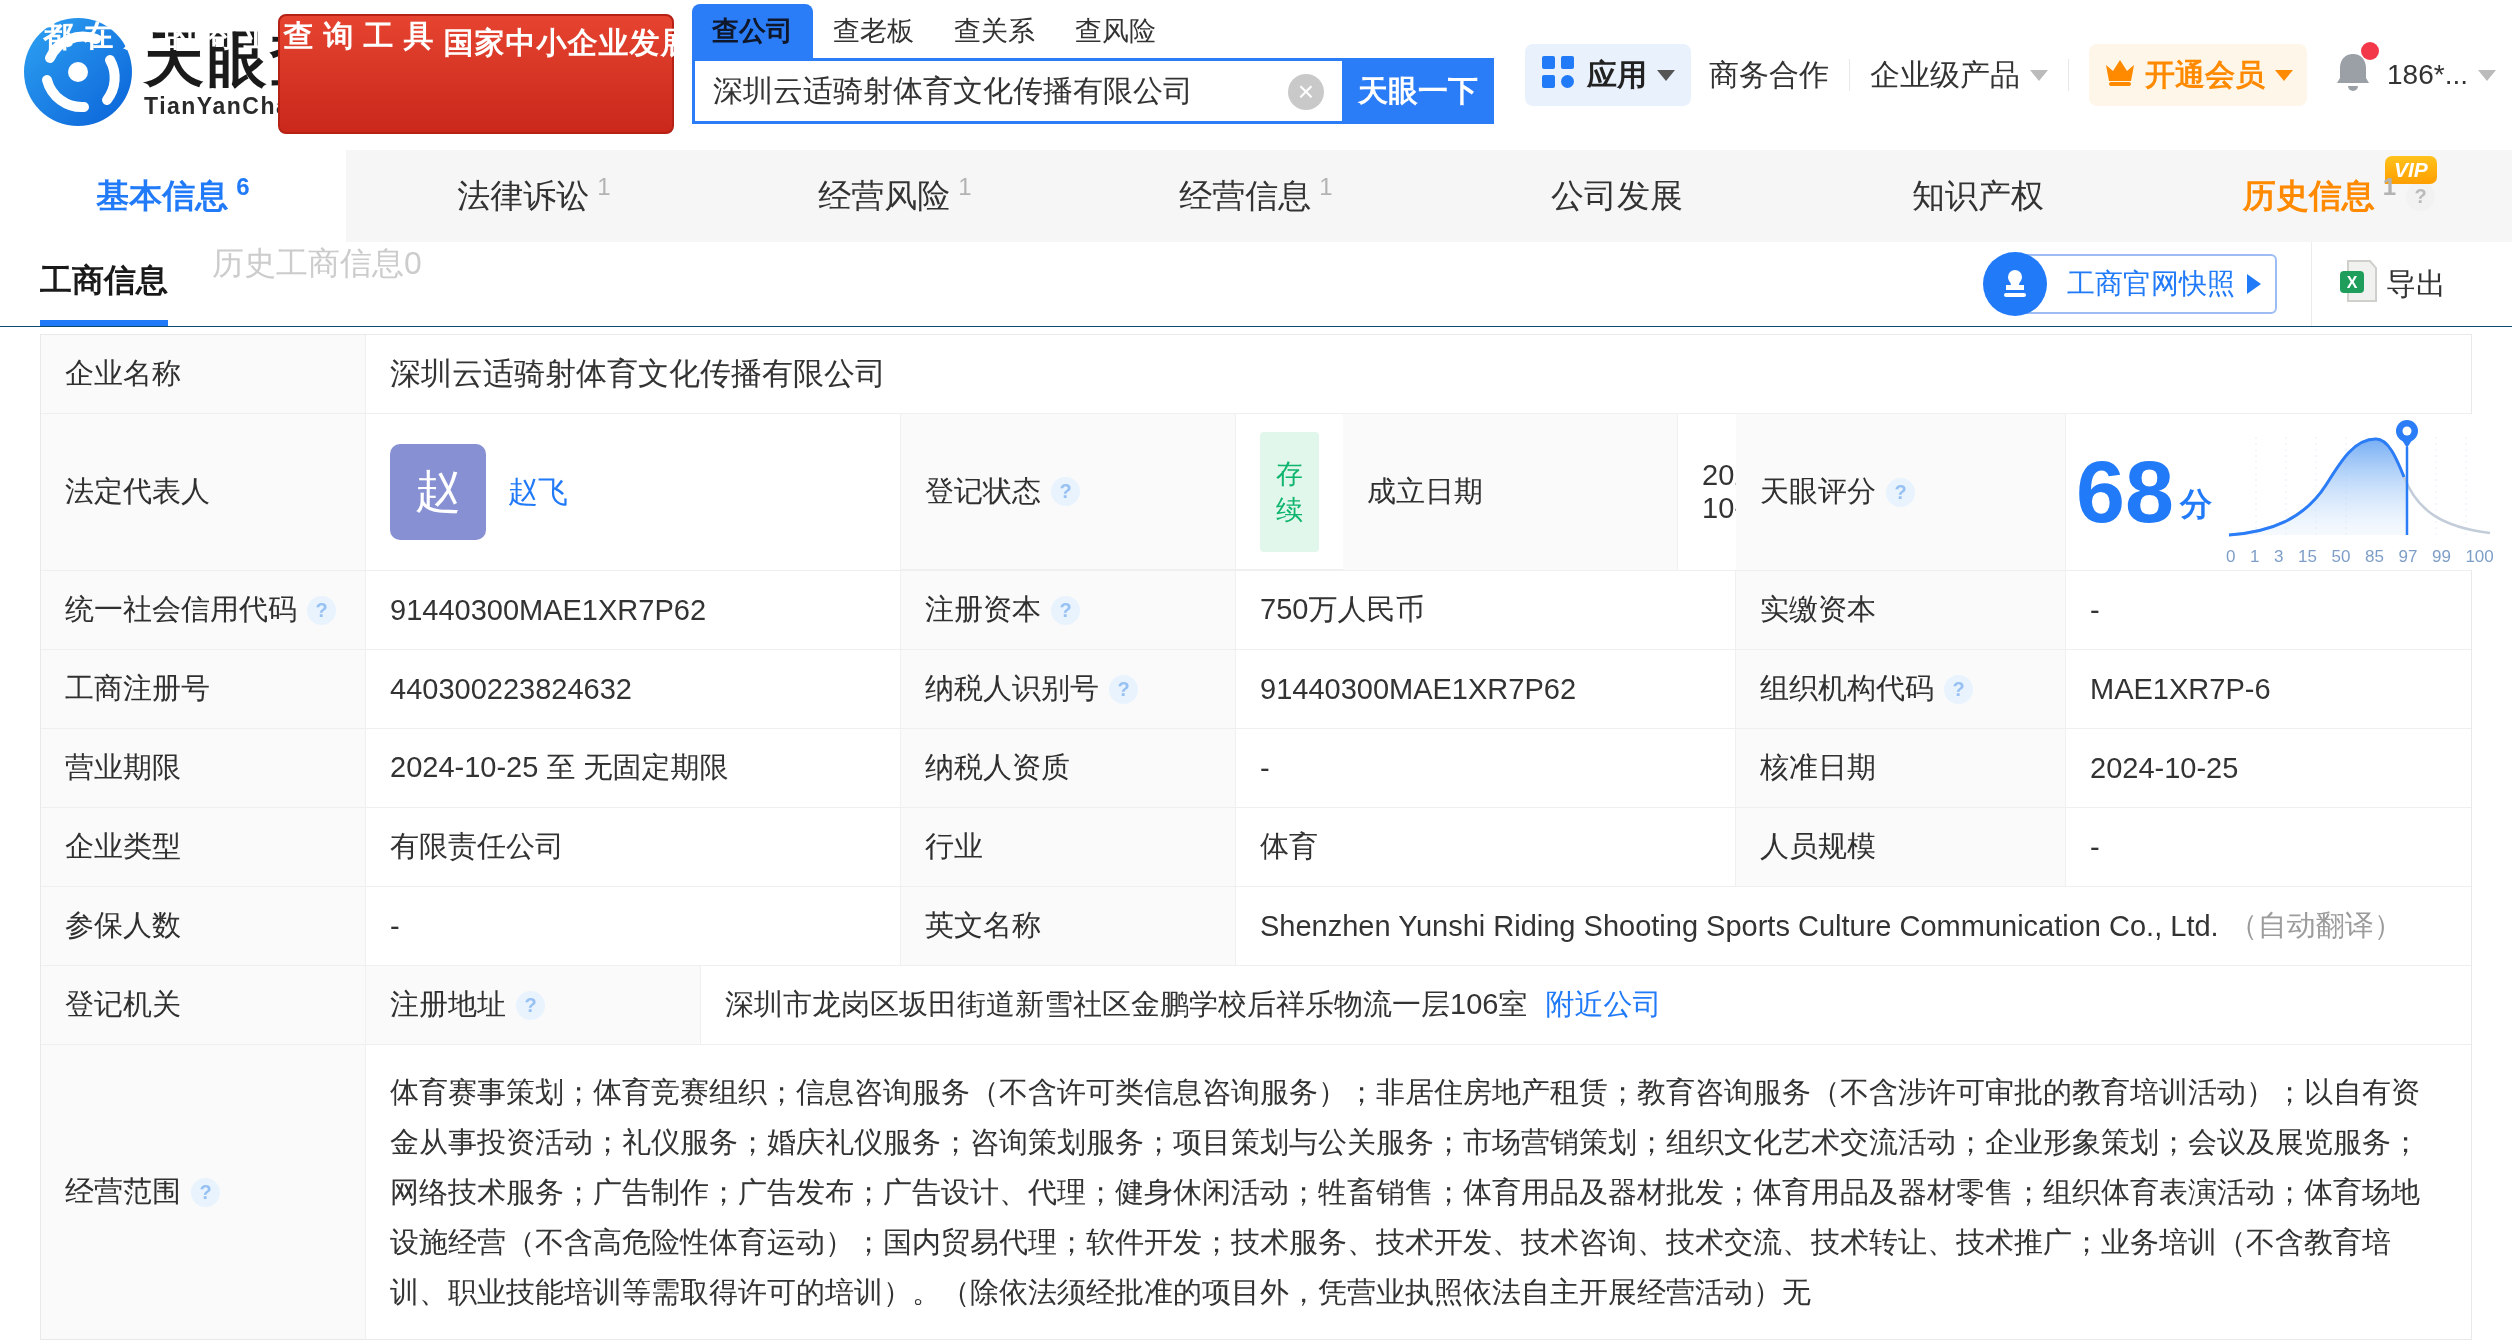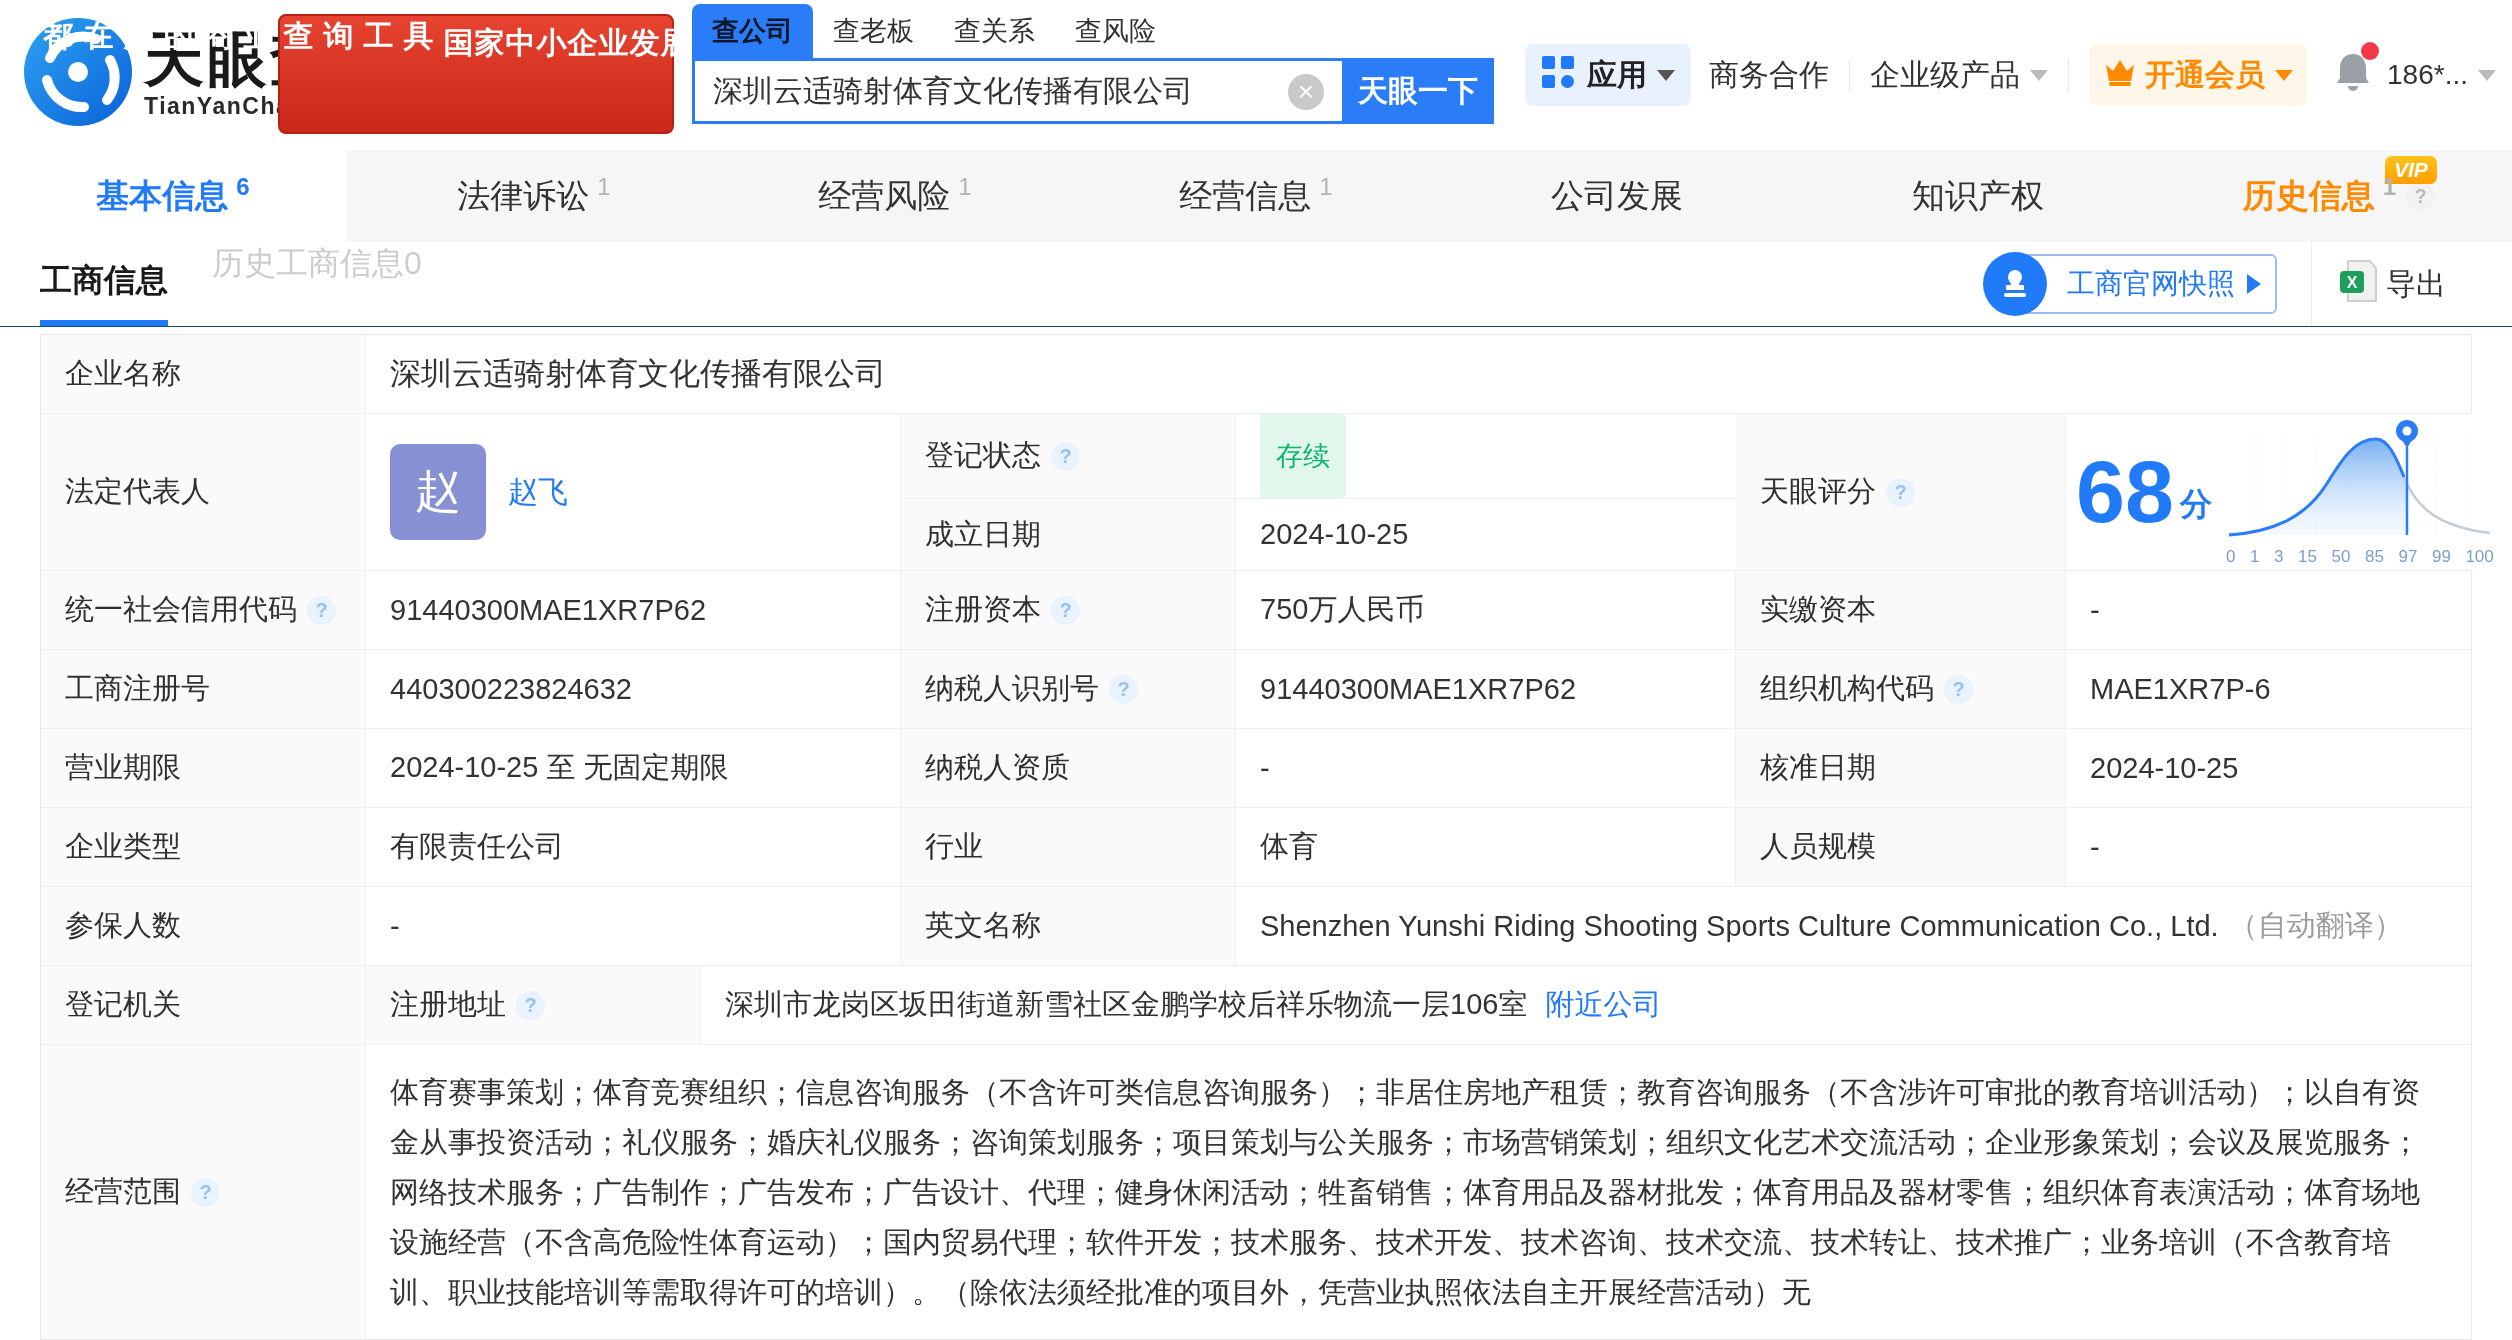--- a/index.html
+++ b/index.html
@@ -70,21 +70,21 @@
   .trow:last-child{border-bottom:none;}
   .cell{box-sizing:border-box;border-right:1px solid #f0f0f0;display:flex;align-items:center;padding:0 24px;font-size:29px;color:#333;background:#fff;min-height:78px;}
   .lbl{background:#fafafa;color:#303030;}
   .w-l1{width:325px;flex:none;}
   .w-v1{width:535px;flex:none;}
   .w-l2{width:335px;flex:none;}
   .w-v2{width:500px;flex:none;}
   .w-l3{width:330px;flex:none;}
   .grow{flex:1;border-right:none;}
   .h156{min-height:156px;}
-  .mid{width:835px;flex:none;display:flex;flex-direction:column;}
+  .mid{width:835px;flex:none;display:flex;flex-direction:row;}
   .mid .sub{display:flex;flex:1;}
   .mid .sub:first-child{border-bottom:1px solid #efefef;}
   .avatar{width:96px;height:96px;background:#8690d2;border-radius:10px;color:#fff;font-size:46px;display:flex;align-items:center;justify-content:center;flex:none;}
   .blue-link{color:#217af8;cursor:pointer;}
   .rep-name{margin-left:22px;font-size:30px;}
   .badge-green{background:#e2f7eb;color:#0db56e;font-size:27px;padding:24px 16px;border-radius:4px;}
   .gray-note{color:#9c9c9c;margin-left:10px;}
   .addr-link{margin-left:18px;}
   .scope-val{display:block;padding:22px 24px;line-height:50px;font-size:29px;color:#333;}
 

